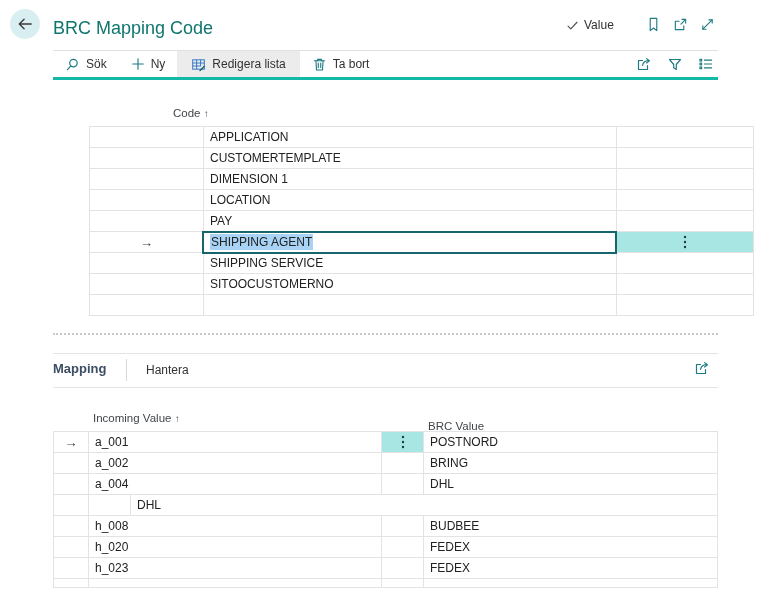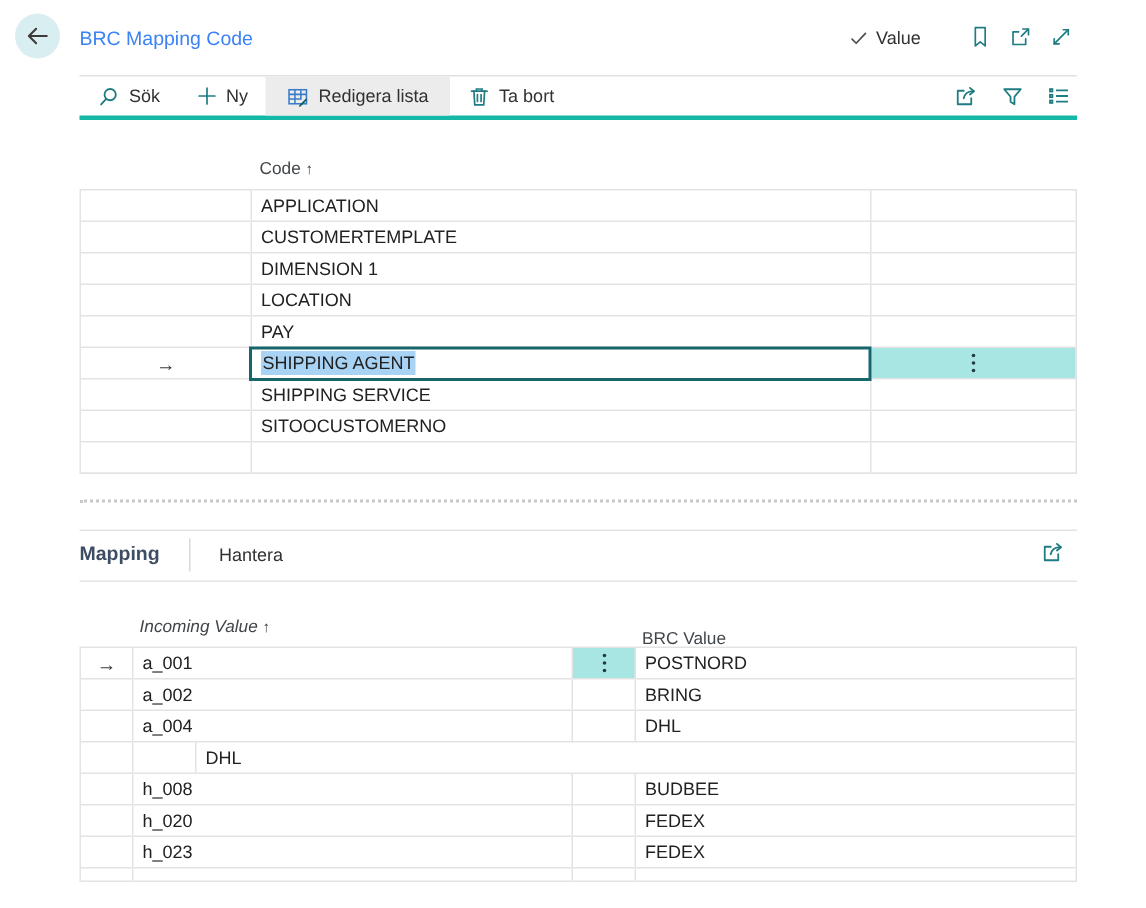--- a/index.html
+++ b/index.html
@@ -10,21 +10,21 @@
     overflow:hidden;
   }
   .abs { position:absolute; }
 
   
   .back-btn {
     left:10px; top:9px; width:30px; height:30px; border-radius:50%;
     background:#d9eef0; display:flex; align-items:center; justify-content:center;
     cursor:pointer;
   }
-  .page-title { left:53px; top:18px; font-size:13px; color:#3b82f6; }
+  .page-title { left:53px; top:18px; font-size:18px; color:#0f766e; }
   .saved { left:566px; top:18px; display:flex; align-items:center; gap:5px; color:#323130; font-size:12px; }
   .hdr-icons { left:646px; top:17px; display:flex; gap:12px; align-items:center; }
   .hdr-icons .ic, .tb-right .ic { cursor:pointer; display:flex; }
 
   
   .toolbar {
     left:53px; top:50px; width:665px; height:30px;
     border-top:1px solid #e1e1e1; border-bottom:3px solid #14b8a6;
     display:flex; align-items:stretch;
   }
@@ -35,21 +35,21 @@
   .tb-btn.active { background:#ececec; padding:0 14px; }
   .tb-right {
     position:absolute; right:4px; top:0; height:100%;
     display:flex; align-items:center; gap:15px;
   }
 
   
   .col-label { font-size:11.5px; color:#41464b; white-space:nowrap; }
   .sort-arrow { font-size:10px; color:#41464b; }
   .grid {
-    border:1px solid #e3e3e3; background:#fff;
+    border:1px solid #e3e3e3; background:#fff;margin-left:36px;
   }
   .grow { display:flex; height:21px; border-bottom:1px solid #e3e3e3; }
   .grow:last-child { border-bottom:none; }
   .gcell { display:flex; align-items:center; overflow:hidden; white-space:nowrap; }
   .pad { padding-left:6px; }
   .cell-sep { border-right:1px solid #e3e3e3; }
   .center { justify-content:center; }
 
   
   .t1 { left:53px; top:126px; width:665px; height:190px; position:absolute; }
@@ -71,21 +71,21 @@
   .dotted-sep { left:53px; top:333px; width:665px; height:0; border-top:2px dotted #c9c9c9; }
 
   
   .band-line { left:53px; width:665px; height:1px; background:#e4e4e4; }
   .mapping-title { left:53px; top:361px; font-size:13px; font-weight:bold; color:#3d4d63; }
   .mapping-div { left:126px; top:359px; width:1px; height:22px; background:#d8d8d8; }
   .mapping-manage { left:146px; top:363px; color:#323130; cursor:pointer; }
   .mapping-share { left:694px; top:360px; cursor:pointer; }
 
   
-  .t2-label-in  { left:93px; top:412px;font-style:italic; }
+  .t2-label-in  { left:93px; top:412px; }
   .t2-label-brc { left:428px; top:420px; }
   .t2 { left:53px; top:431px; width:665px; height:157px; position:absolute; overflow:hidden;
         border:1px solid #e3e3e3; }
   .t2 .c-sel  { width:35px; }
   .t2 .c-in   { width:293px; }
   .t2 .c-mini { width:42px; }
   .t2 .c-brc  { flex:1; }
 </style>
 </head>
 <body>

